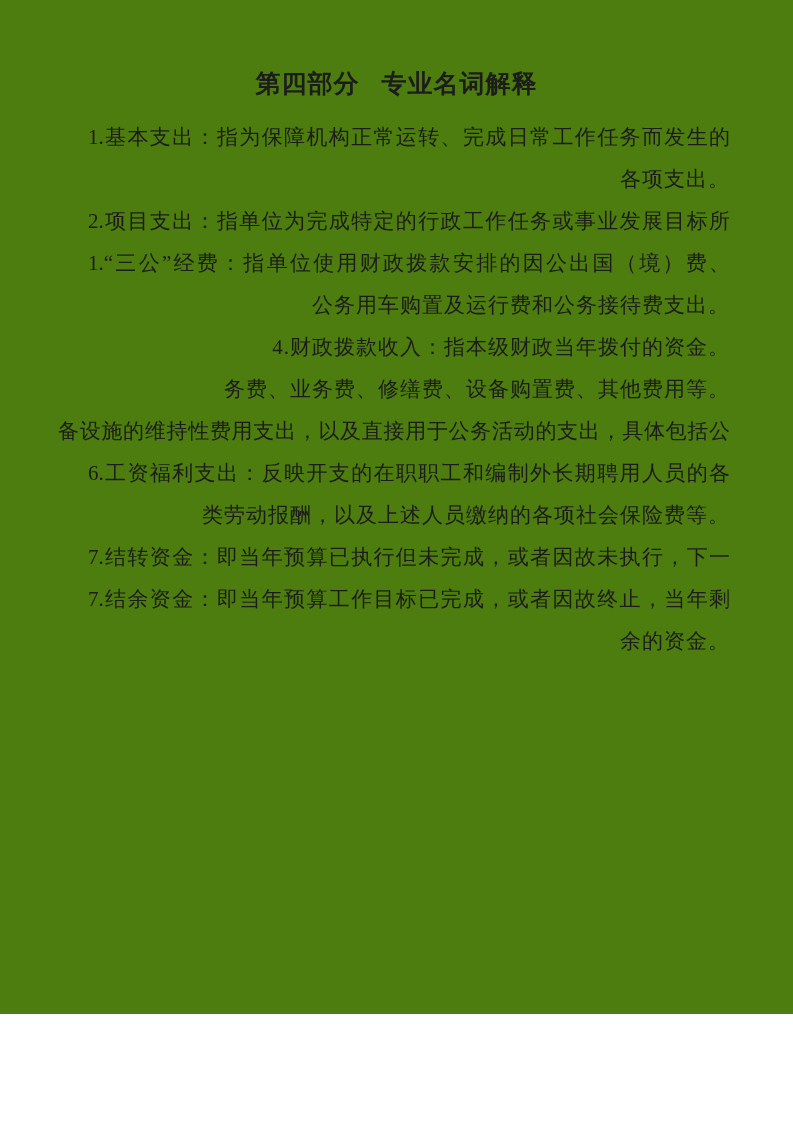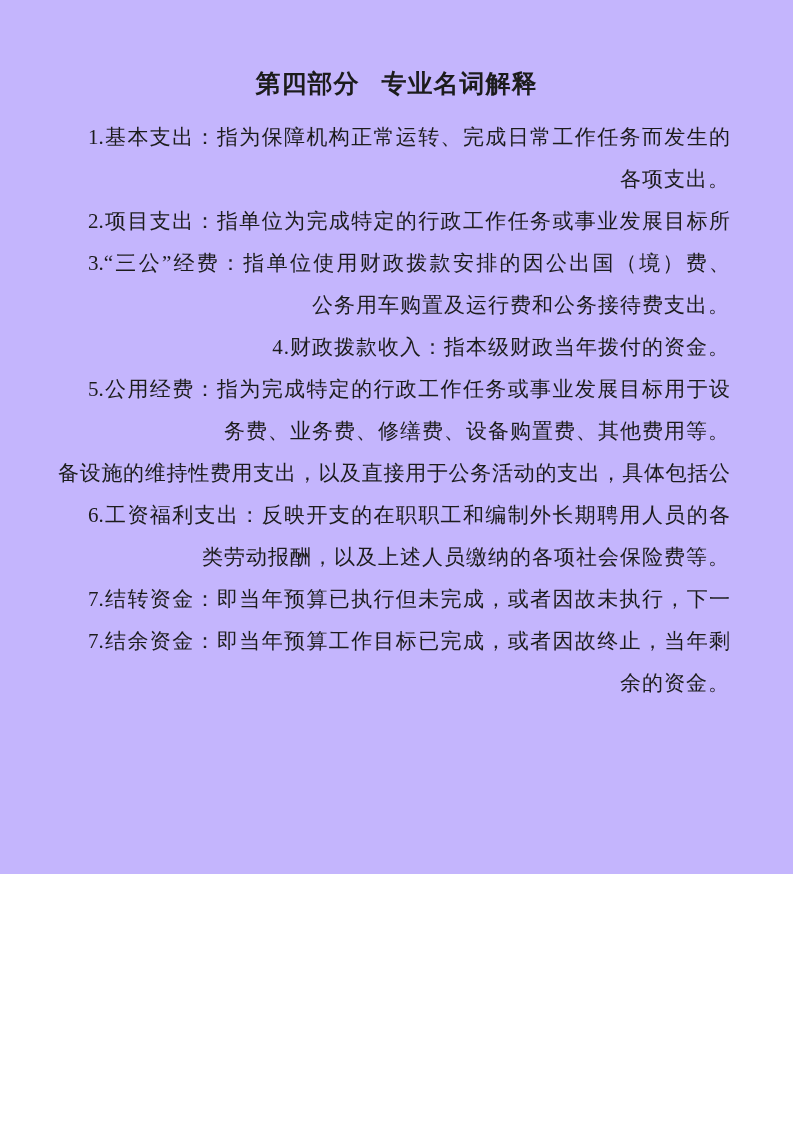--- a/index.html
+++ b/index.html
@@ -3,22 +3,22 @@
 <meta charset="utf-8">
 <style>
   html, body {
     margin: 0;
     padding: 0;
     background: #ffffff;
   }
   .page {
     position: relative;
     width: 793px;
-    height: 874px;
-    background: #c4b5fd;
+    height: 1014px;
+    background: #4d7c0f;
     color: #1c1c1c;
     font-family: "Liberation Serif", "DejaVu Serif", serif;
     overflow: hidden;
   }
   .doc-title {
     position: absolute;
     top: 68px;
     left: 0;
     width: 100%;
     text-align: center;
@@ -70,30 +70,29 @@
     <div class="para">
       <div class="line fill first">1.基本支出：指为保障机构正常运转、完成日常工作任务而发生的</div>
       <div class="line">各项支出。</div>
     </div>
 
     <div class="para">
       <div class="line fill first">2.项目支出：指单位为完成特定的行政工作任务或事业发展目标所</div>
     </div>
 
     <div class="para">
-      <div class="line fill first">3.“三公”经费：指单位使用财政拨款安排的因公出国（境）费、</div>
+      <div class="line fill first">1.“三公”经费：指单位使用财政拨款安排的因公出国（境）费、</div>
       <div class="line">公务用车购置及运行费和公务接待费支出。</div>
     </div>
 
     <div class="para">
       <div class="line first">4.财政拨款收入：指本级财政当年拨付的资金。</div>
     </div>
 
     <div class="para">
-      <div class="line fill first">5.公用经费：指为完成特定的行政工作任务或事业发展目标用于设</div>
       <div class="line">务费、业务费、修缮费、设备购置费、其他费用等。</div>
       <div class="line fill">备设施的维持性费用支出，以及直接用于公务活动的支出，具体包括公</div>
     </div>
 
     <div class="para">
       <div class="line fill first">6.工资福利支出：反映开支的在职职工和编制外长期聘用人员的各</div>
       <div class="line">类劳动报酬，以及上述人员缴纳的各项社会保险费等。</div>
     </div>
 
     <div class="para">

